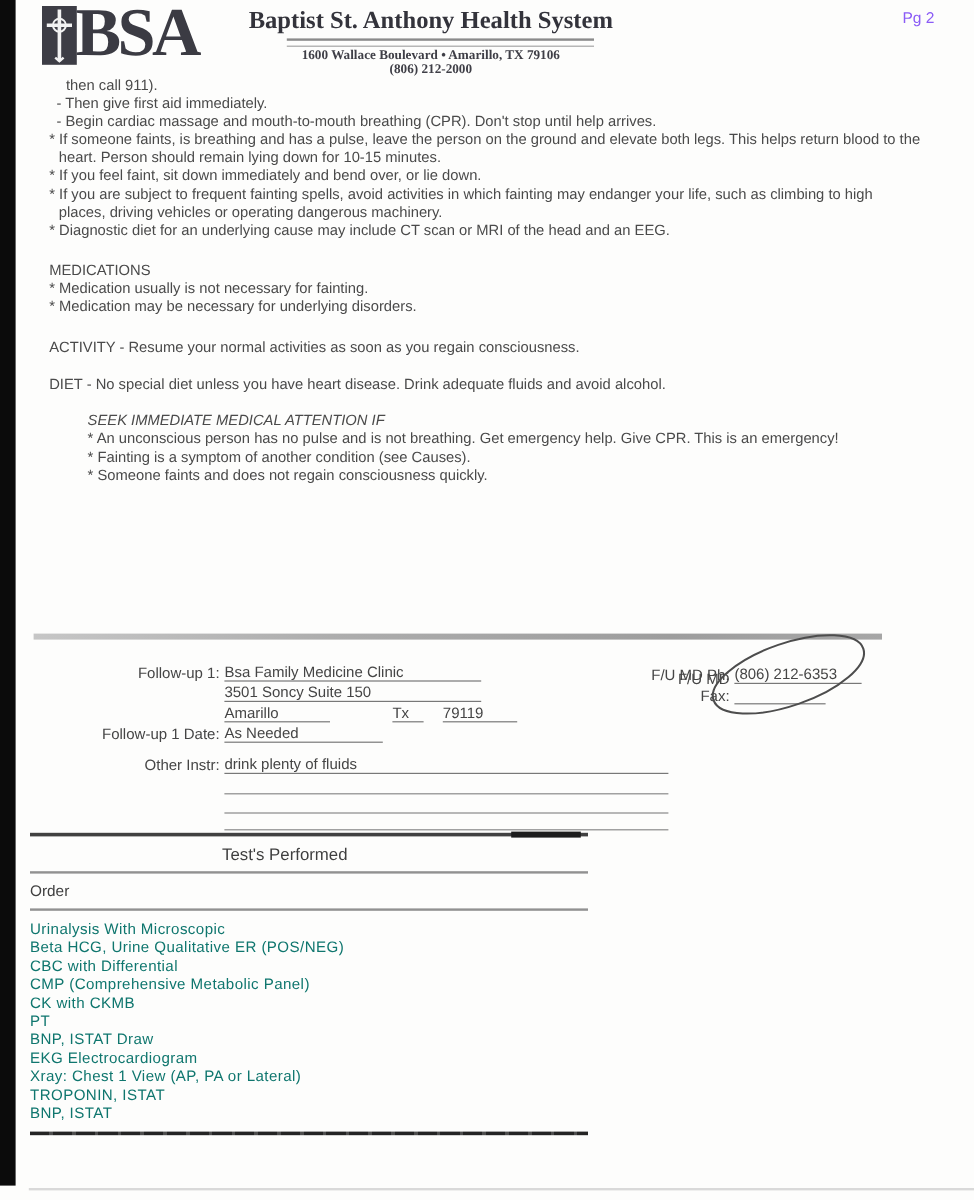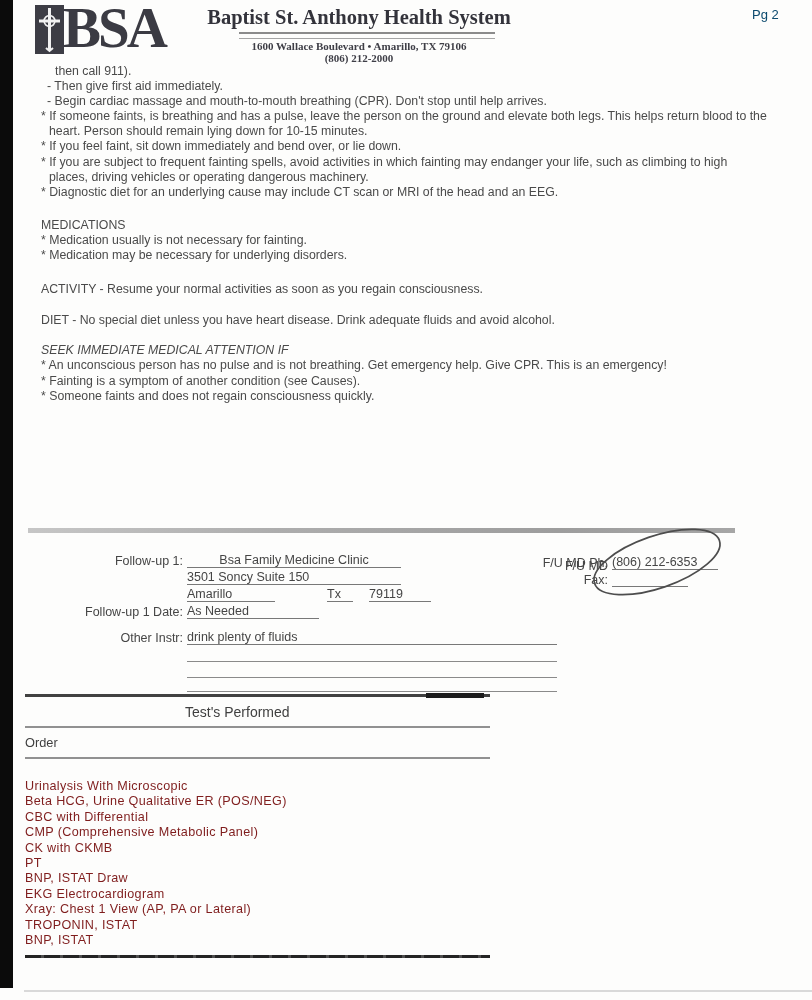--- a/index.html
+++ b/index.html
@@ -13,44 +13,44 @@
   .logo-box{position:absolute;left:35px;top:5px;width:29px;height:49px;background:#3d3d45;}
   .logo-text{position:absolute;left:63px;top:-1px;font-family:"Liberation Serif",serif;
              font-weight:700;font-size:57px;line-height:57px;letter-spacing:-3px;color:#3b3b43;}
   .head-center{position:absolute;left:203px;top:6px;width:312px;text-align:center;
                font-family:"Liberation Serif",serif;color:#33333b;}
   .org-name{font-weight:700;font-size:20.5px;line-height:23px;white-space:nowrap;}
   .head-rule{margin:3px 0 1px 36px;width:256px;height:4px;
              border-top:2px solid #8b8b8b;border-bottom:1px solid #a5a5a5;}
   .head-addr{font-weight:700;font-size:11px;line-height:12px;color:#3e3e46;}
   .head-phone{font-weight:700;font-size:11px;line-height:12px;color:#3e3e46;}
-  .pg-num{position:absolute;left:752px;top:7px;font-size:13px;color:#0c4a6e;}
+  .pg-num{position:absolute;left:752px;top:7px;font-size:13px;color:#8b5cf6;}
 
   
   .body-text{position:absolute;left:41px;top:64px;width:727px;font-size:12.3px;
              line-height:15.1px;color:#4a4a4a;}
   .l-cont2{margin-left:14px;}
   .l-cont1{margin-left:6px;}
   .l-star{padding-left:8px;text-indent:-8px;}
   .sec-medications{margin-top:18px;}
   .sec-activity{margin-top:19px;}
   .sec-diet{margin-top:16px;}
-  .sec-seek{margin-top:15px;}
+  .sec-seek{margin-top:15px;margin-left:32px;}
   .seek-heading{font-style:italic;}
 
   
   .gray-bar{position:absolute;left:28px;top:528px;width:707px;height:5px;
             background:linear-gradient(90deg,#c6c6c6,#adadad 35%,#9d9d9d 75%,#a6a6a6);}
 
   
   .followup{position:absolute;left:0;top:551px;width:560px;font-size:12.5px;color:#454545;}
   .fu-row{display:flex;align-items:flex-end;height:17px;}
   .fu-label{width:183px;flex:none;text-align:right;padding-right:4px;}
   .u{border-bottom:1px solid #787878;display:inline-block;}
-  .w-clinic{width:214px;text-align:center;}
+  .w-clinic{width:214px;}
   .w-street{width:214px;}
   .w-city{width:88px;}
   .w-state{width:26px;margin-left:52px;}
   .w-zip{width:62px;margin-left:16px;}
   .w-date{width:132px;}
 
   .fumd{position:absolute;left:538px;top:553px;font-size:12.5px;color:#454545;}
   .fumd .fu-label{width:70px;}
   .w-ph{width:106px;}
   .w-fax{width:76px;}
@@ -62,21 +62,21 @@
   .blank-line{margin-left:187px;width:370px;height:0;border-bottom:1px solid #8a8a8a;}
   .bl-1{margin-top:16px;} .bl-2{margin-top:15px;} .bl-3{margin-top:13px;}
 
   
   .tests{position:absolute;left:25px;top:694px;width:465px;color:#3f3f3f;}
   .rule-dark{position:relative;height:3px;background:#414141;}
   .rule-dark::after{content:"";position:absolute;right:6px;top:-1px;width:58px;height:5px;background:#1c1c1c;}
   .tests-header{margin:8px 0 0 160px;font-size:14px;line-height:14px;}
   .rule-gray{margin-top:7px;height:2px;background:#919191;}
   .order-label{margin-top:8px;font-size:12.8px;line-height:14px;}
-  .order-list{margin-top:20px;font-size:12.6px;line-height:15.4px;letter-spacing:0.35px;color:#7f1d1d;}
+  .order-list{margin-top:8px;font-size:12.6px;line-height:15.4px;letter-spacing:0.35px;color:#0f766e;}
   .rule-end{margin-top:7px;height:3px;
             background:repeating-linear-gradient(90deg,#242424 0 16px,#4e4e4e 16px 19px);}
 </style>
 </head>
 <body>
 
 <div class="page">
   <div class="edge-left"></div>
   <div class="edge-bottom"></div>
 

